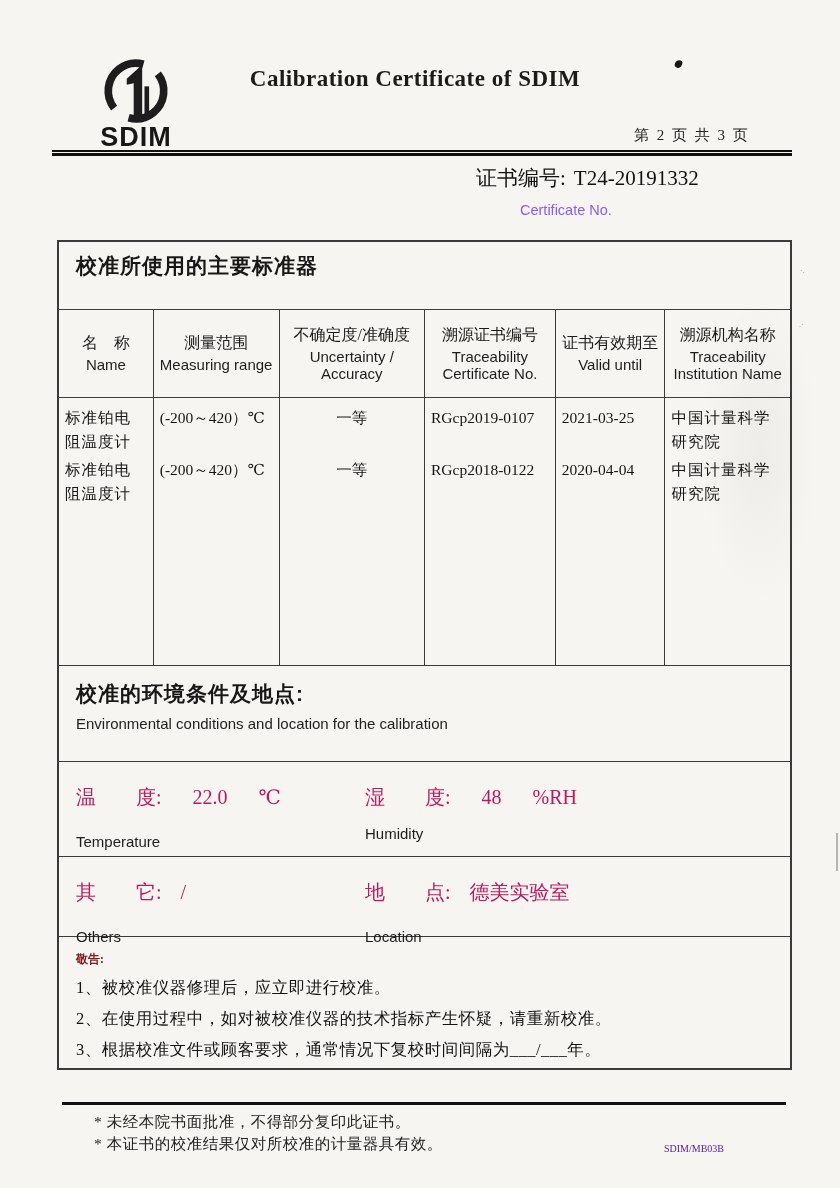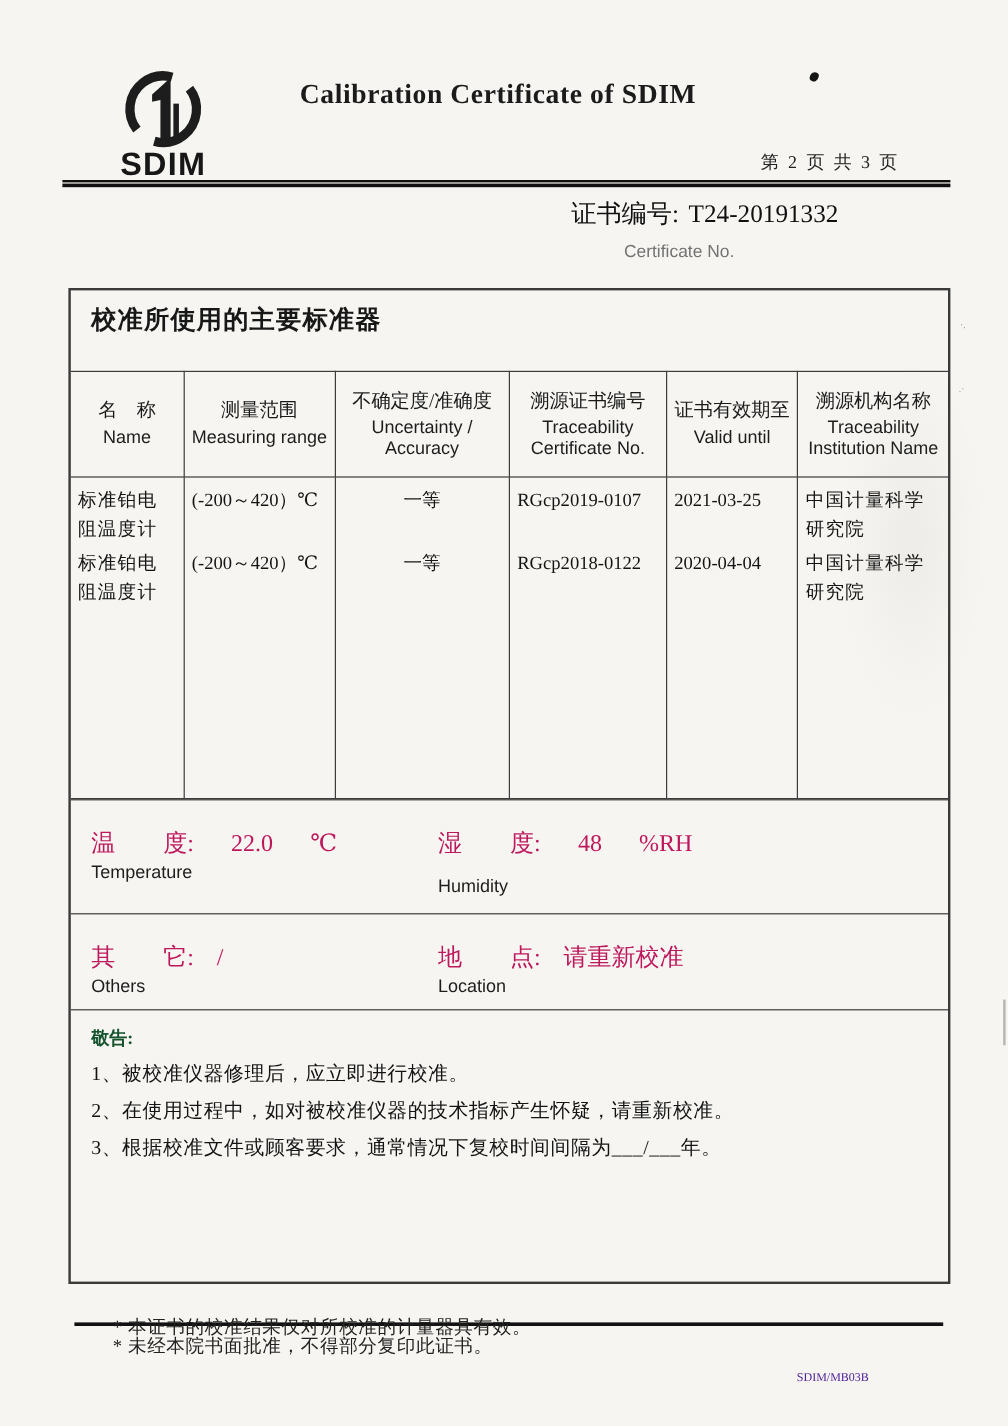--- a/index.html
+++ b/index.html
@@ -32,21 +32,21 @@
   .header-rule{
     left:52px;top:150px;width:740px;height:6px;
     border-top:2px solid #111;border-bottom:3px solid #111;box-sizing:border-box;
   }
 
   
   .cert-no{left:476px;top:164px;font-size:21px;color:#111;white-space:nowrap;}
   .cert-no .val{margin-left:8px;}
   .cert-no-en{
     left:520px;top:202px;
-    font-family:"Liberation Sans","DejaVu Sans",sans-serif;font-size:14.5px;color:#737373;
+    font-family:"Liberation Sans","DejaVu Sans",sans-serif;font-size:14.5px;color:#8b5cf6;
   }
 
   
   .main-box{
     left:57px;top:240px;width:735px;height:830px;
     border:2px solid #3a3a3a;box-sizing:border-box;background:transparent;
   }
   .sec-head{height:67px;box-sizing:border-box;padding:10px 0 0 17px;}
   .sec-title-cn{
     font-family:"Liberation Sans","DejaVu Sans",sans-serif;
@@ -84,34 +84,34 @@
   .env-row.r1{height:95px;}
   .env-row.r2{height:80px;}
   .env-col{position:absolute;top:0;}
   .env-col.left{left:17px;}
   .env-col.right{left:306px;}
   .env-line{font-size:20px;color:#be185d;margin-top:22px;white-space:nowrap;}
   .env-line .gap-s{margin-left:14px;}
   .env-line .gap-m{margin-left:26px;}
   .env-en{
     font-family:"Liberation Sans","DejaVu Sans",sans-serif;
-    font-size:15px;color:#1d1d1d;margin-top:3px;
+    font-size:15px;color:#1d1d1d;margin-top:22px;
   }
   .env-row.r1 .env-col.right .env-en{margin-top:14px;}
 
   
   .notice{height:137px;box-sizing:border-box;border-top:1.6px solid #3a3a3a;padding:14px 0 0 17px;}
-  .notice-title{font-size:15px;font-weight:bold;color:#14532d;}
+  .notice-title{font-size:12px;font-weight:bold;color:#7f1d1d;}
   .notice-item{font-size:16.5px;color:#141414;margin-top:9px;letter-spacing:0.5px;}
 
   
   .footer-rule{left:62px;top:1102px;width:724px;height:2.5px;background:#111;}
   .footer-note{left:94px;font-size:15.5px;color:#222;letter-spacing:0.5px;white-space:nowrap;}
   .fn1{top:1112px;}
-  .fn2{top:1096px;}
+  .fn2{top:1134px;}
   .doc-code{left:664px;top:1143px;font-size:10px;color:#4c1d95;}
 
   
   .speck-dot{left:675px;top:60px;width:7px;height:8px;background:#151515;border-radius:60% 40% 55% 45%;transform:rotate(20deg);}
   .speck-1{left:800px;top:268px;width:9px;height:6px;color:#8d8d8d;font-size:8px;line-height:6px;}
   .speck-2{left:799px;top:322px;width:9px;height:6px;color:#9a9a9a;font-size:8px;line-height:6px;}
   .speck-3{left:836px;top:833px;width:2px;height:38px;background:#b5b5b2;}
   .smudge{left:700px;top:300px;width:120px;height:300px;background:radial-gradient(closest-side,rgba(120,120,115,0.07),rgba(120,120,115,0));}
 </style>
 </head>
@@ -204,20 +204,24 @@
           <div class="entry">2020-04-04</div>
         </td>
         <td class="c-name">
           <div class="entry">中国计量科学研究院</div>
           <div class="entry">中国计量科学研究院</div>
         </td>
       </tr>
     </tbody>
   </table>
 
+  <div class="env-head">
+    <div class="sec-title-cn">校准的环境条件及地点:</div>
+    <div class="sec-title-en">Environmental conditions and location for the calibration</div>
+  </div>
 
   <div class="env-row r1">
     <div class="env-col left">
       <div class="env-line">
         <span>温　　度:</span>
         <span class="gap-m">22.0</span>
         <span class="gap-m">℃</span>
       </div>
       <div class="env-en">Temperature</div>
     </div>
@@ -235,21 +239,21 @@
     <div class="env-col left">
       <div class="env-line">
         <span>其　　它:</span>
         <span class="gap-s">/</span>
       </div>
       <div class="env-en">Others</div>
     </div>
     <div class="env-col right">
       <div class="env-line">
         <span>地　　点:</span>
-        <span class="gap-s">请重新校准</span>
+        <span class="gap-s">德美实验室</span>
       </div>
       <div class="env-en">Location</div>
     </div>
   </div>
 
   <div class="notice">
     <div class="notice-title">敬告:</div>
     <div class="notice-item">1、被校准仪器修理后，应立即进行校准。</div>
     <div class="notice-item">2、在使用过程中，如对被校准仪器的技术指标产生怀疑，请重新校准。</div>
     <div class="notice-item">3、根据校准文件或顾客要求，通常情况下复校时间间隔为___/___年。</div>

